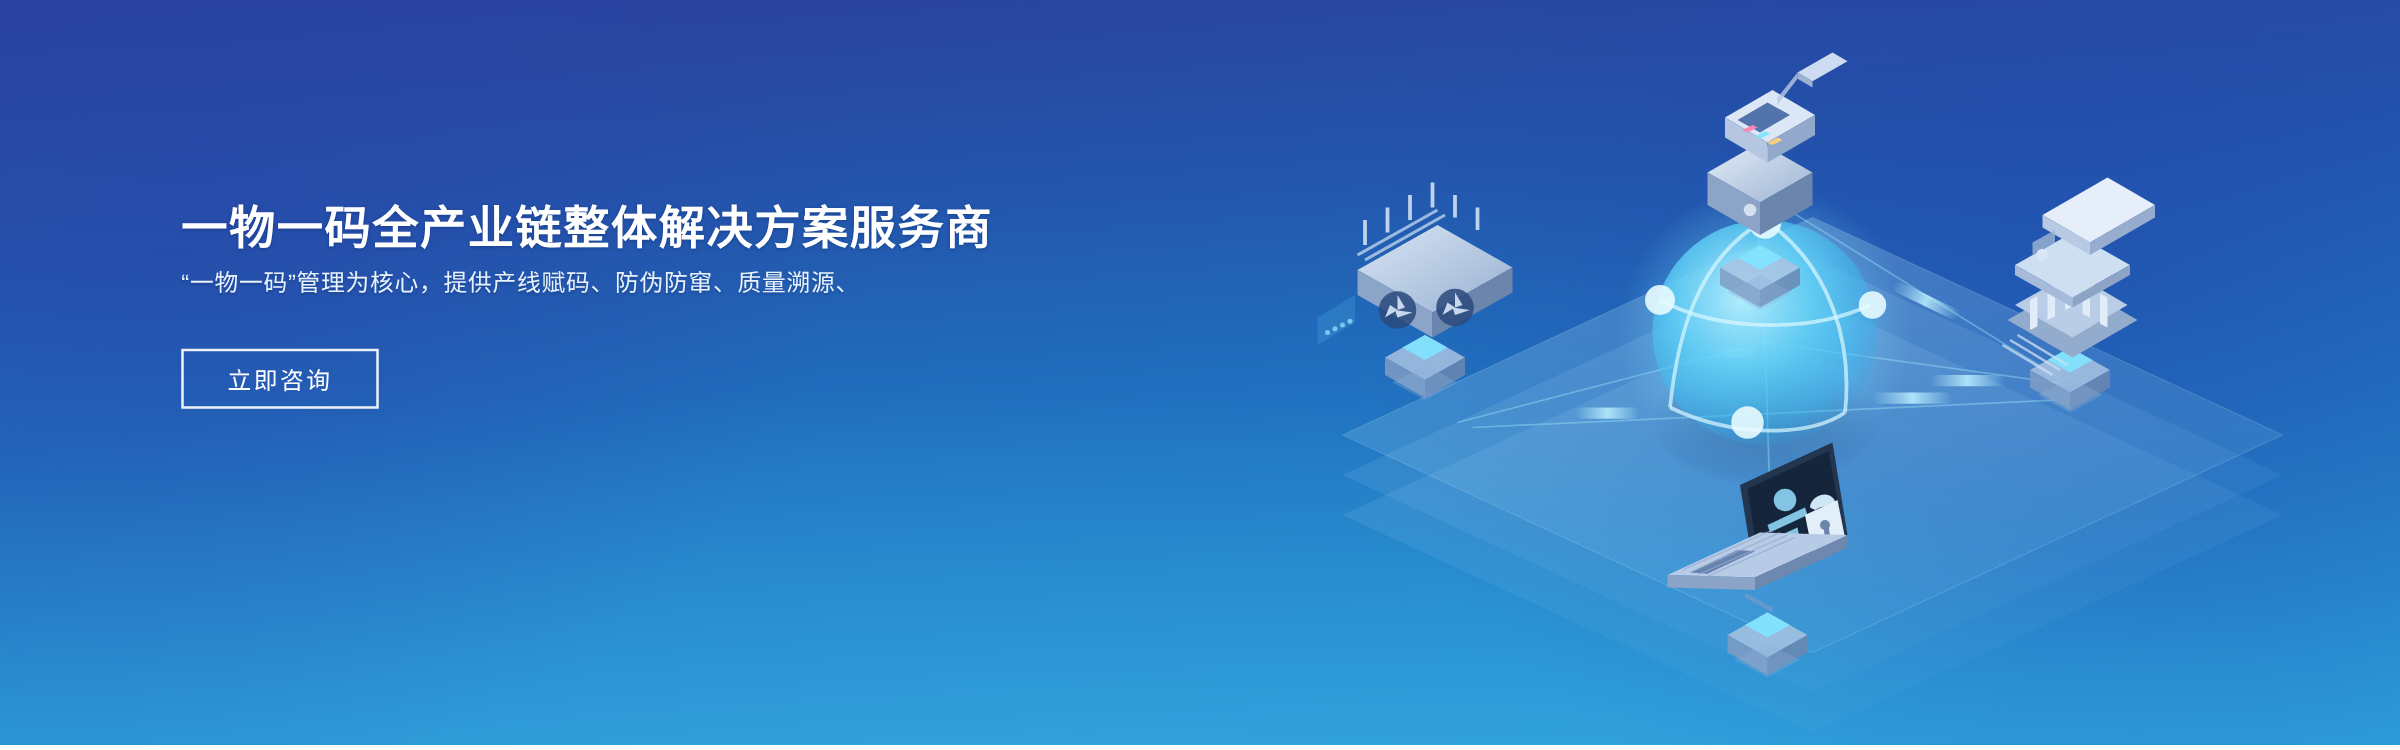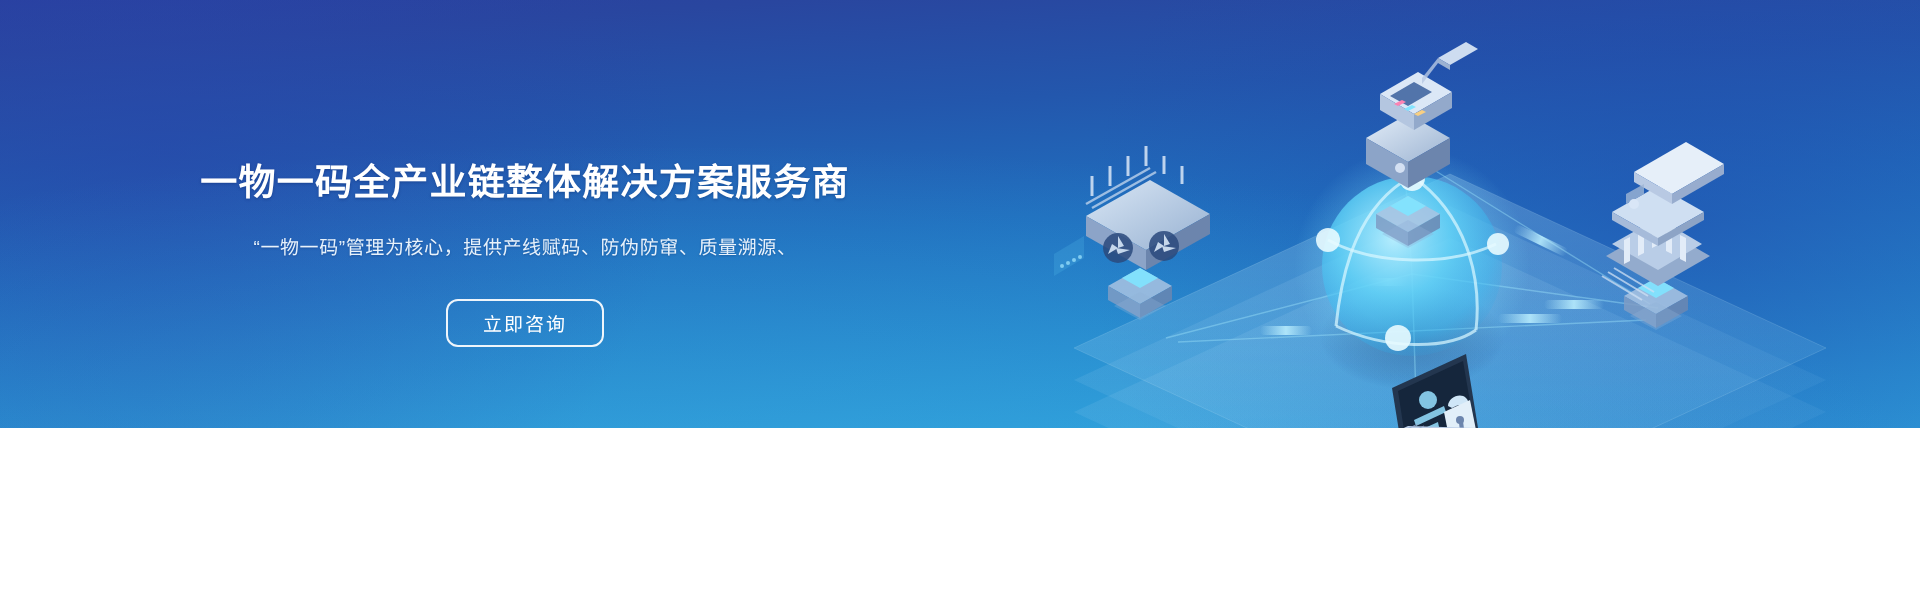--- a/index.html
+++ b/index.html
@@ -2,24 +2,23 @@
 <html lang="zh-CN"><head>
 <meta charset="utf-8">
 <title>一物一码全产业链整体解决方案服务商</title>
 <style>
   * { margin:0; padding:0; box-sizing:border-box; }
   html, body {
     width:1920px; height:600px; overflow:hidden;
     font-family:"Liberation Sans","DejaVu Sans",sans-serif;
   }
   #banner {
-    position:relative; width:1920px; height:428px;
+    position:relative; width:1920px; height:596px;
     background:linear-gradient(176deg,#2a3f9e 0%,#29469f 10%,#2357ad 30%,#2070bf 52%,#2486cc 72%,#2a9ad8 90%,#2ea2dd 100%);
     overflow:hidden;
-    text-align:center;
   }
   
   #wash-left {
     position:absolute; left:-200px; top:-120px; width:900px; height:760px;
     background:radial-gradient(ellipse at 40% 35%, rgba(40,70,170,.55) 0%, rgba(40,70,170,0) 68%);
     pointer-events:none;
   }
   #wash-right {
     position:absolute; right:-260px; top:-180px; width:1100px; height:900px;
     background:radial-gradient(ellipse at 55% 45%, rgba(34,66,168,.48) 0%, rgba(34,66,168,0) 70%);
@@ -31,30 +30,30 @@
     pointer-events:none;
   }
 
   
   #copy { position:absolute; left:145px; top:160px; width:760px; }
   #headline {
     color:#ffffff; font-size:37px; font-weight:bold; letter-spacing:1.2px;
     line-height:1.26; white-space:nowrap;
     text-shadow:0 1px 3px rgba(0,30,90,.35);
   }
-  #subcopy { margin-top:24px; }
+  #subcopy { margin-top:4px; }
   .sub-line {
     color:#e8f2fb; font-size:19px; line-height:34px; letter-spacing:.6px;
     white-space:nowrap; font-weight:400;
     text-shadow:0 1px 2px rgba(0,30,90,.28);
   }
   #cta {
     display:inline-flex; align-items:center; justify-content:center;
     margin-top:34px; width:158px; height:48px;
-    border:2px solid rgba(255,255,255,.92); border-radius:12px;
+    border:2px solid rgba(255,255,255,.92); border-radius:0;
     color:#ffffff; font-size:19px; letter-spacing:2px;
     background:transparent; cursor:pointer;
   }
 
   
   #illustration {
     position:absolute; left:1046px; top:8px; width:874px; height:584px;
     pointer-events:none;
   }
   #illustration svg { display:block; width:100%; height:100%; }

